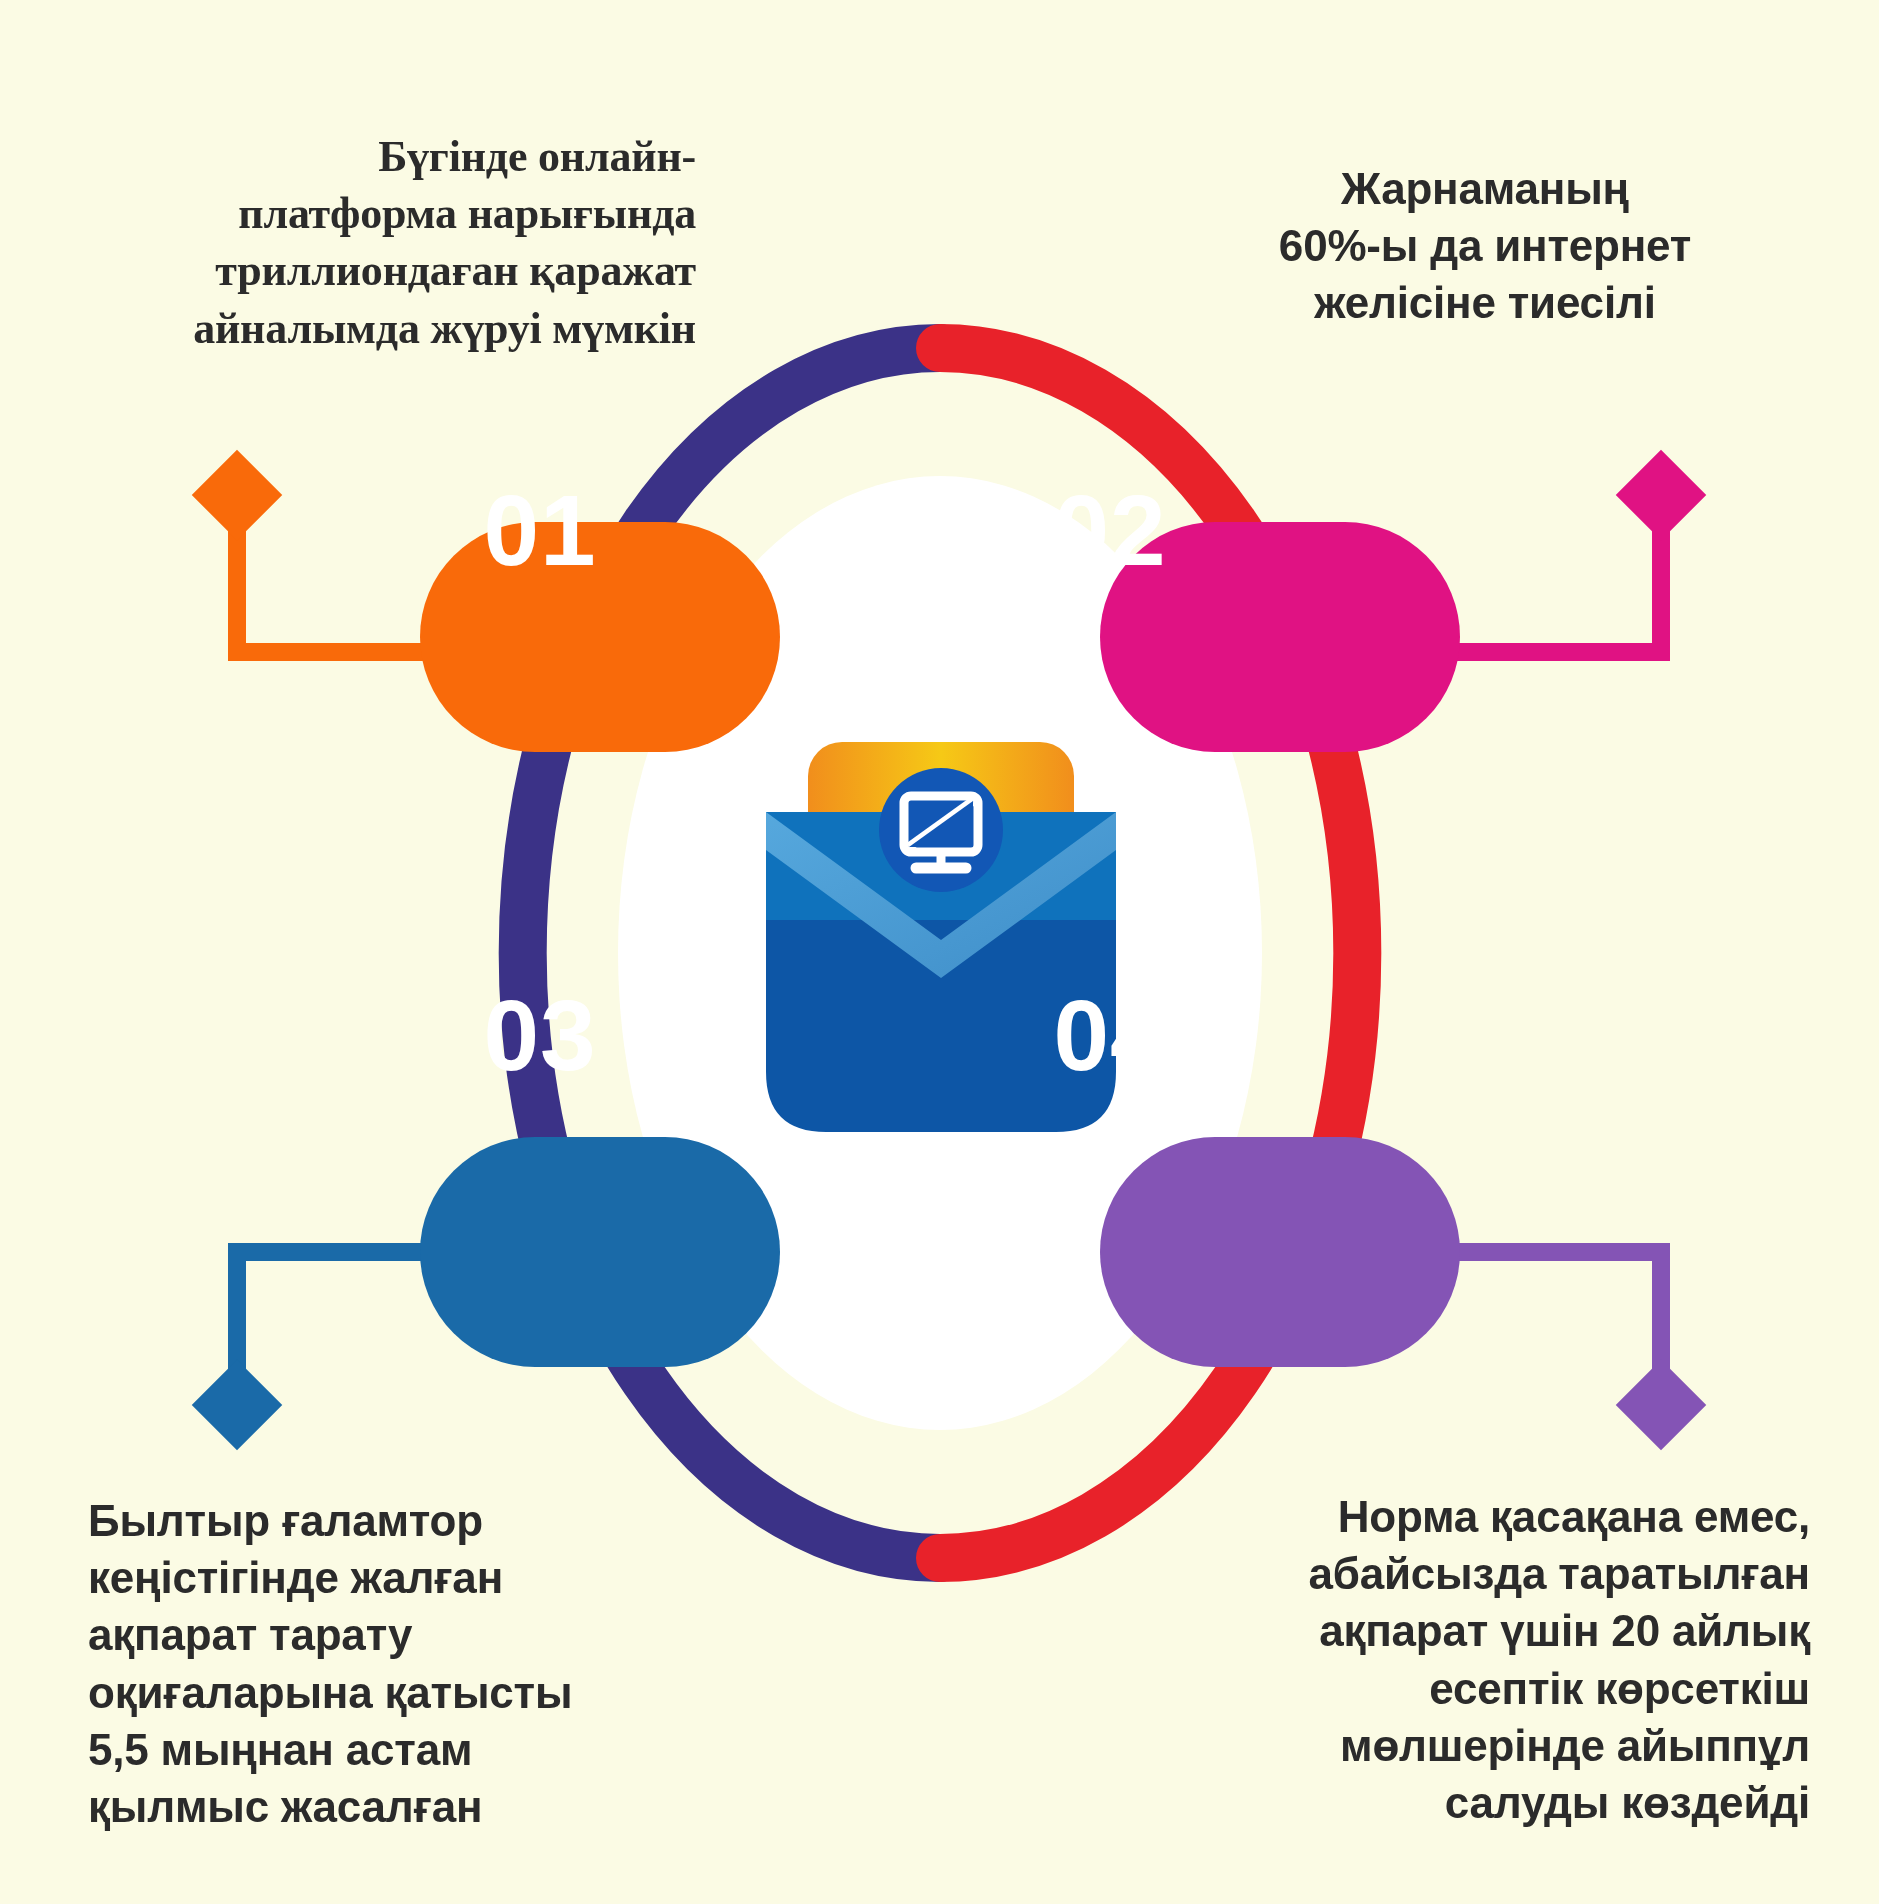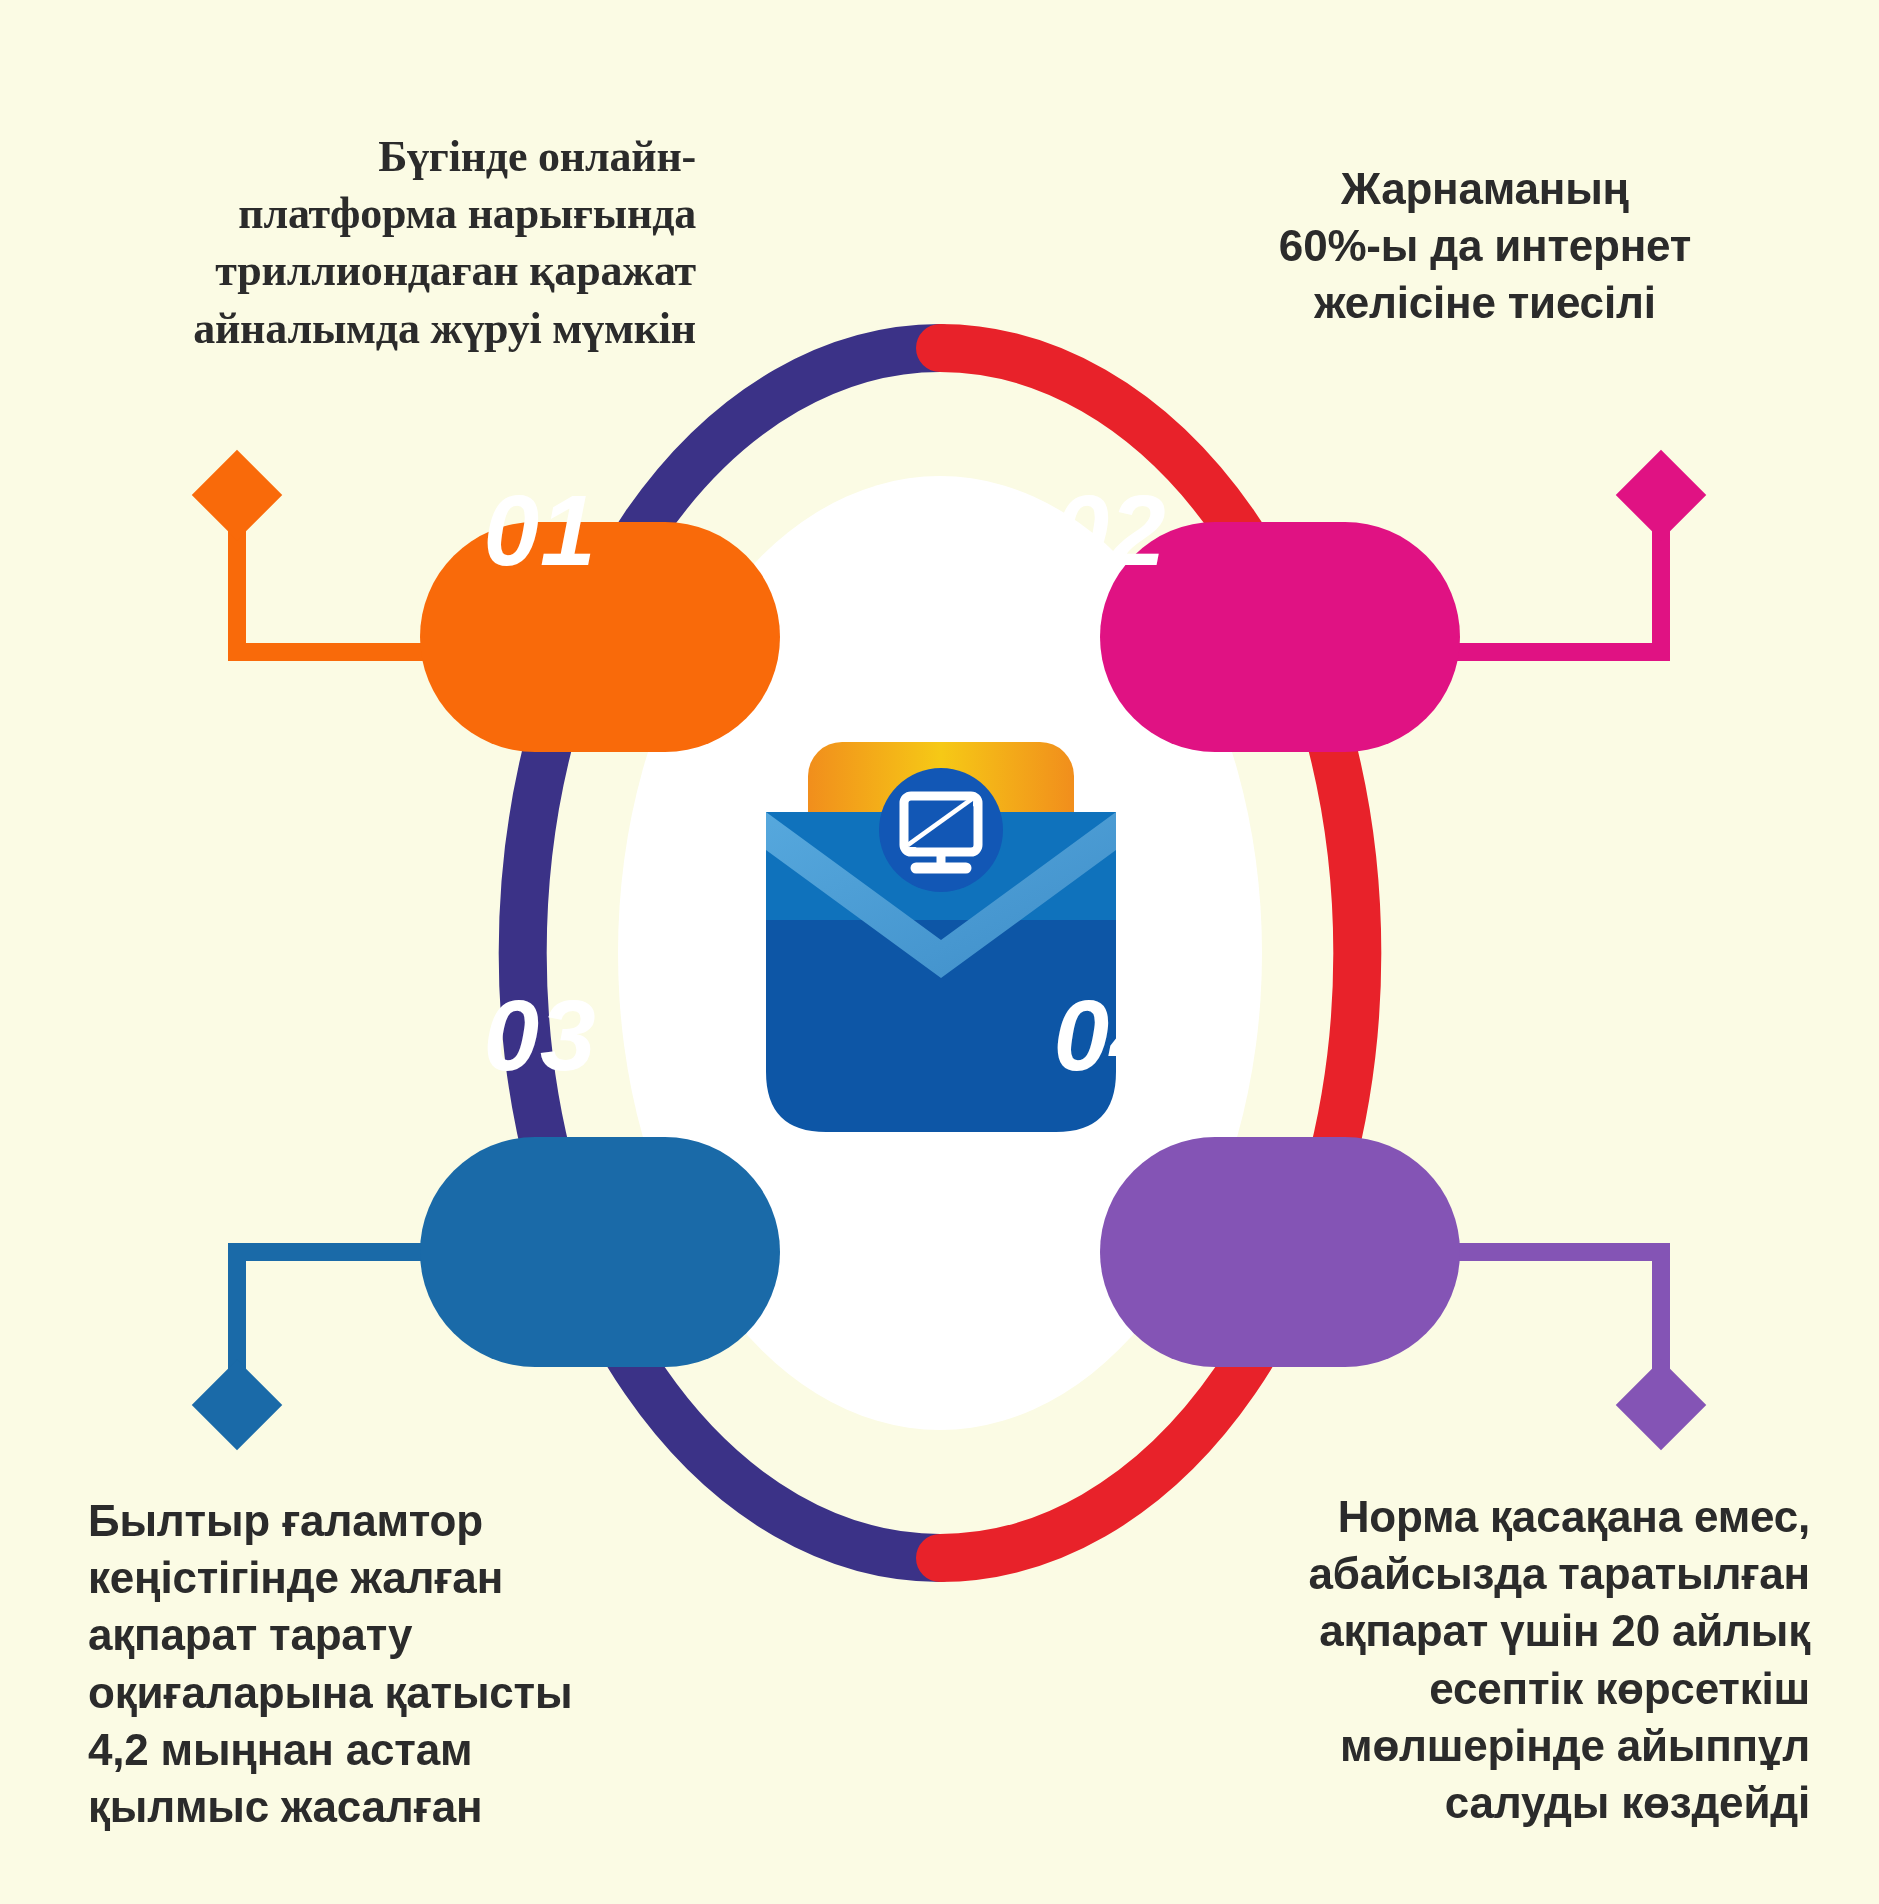--- a/index.html
+++ b/index.html
@@ -50,21 +50,20 @@
   
   .num {
     position: absolute;
     color: #ffffff;
     font-weight: bold;
     font-size: 100px;
     line-height: 1;
     letter-spacing: 1px;
     text-align: center;
     width: 220px;
-    font-style: italic;
   }
   #num-01 { left: 430px;  top: 480px; }
   #num-02 { left: 1000px; top: 480px; }
   #num-03 { left: 430px;  top: 985px; }
   #num-04 { left: 1000px; top: 985px; }
 
   
   #logo {
     position: absolute;
     left: 756px;
@@ -172,21 +171,21 @@
 платформа нарығында
 триллиондаған қаражат
 айналымда жүруі мүмкін</div>
   <div class="caption" id="cap-02">Жарнаманың
 60%-ы да интернет
 желісіне тиесілі</div>
   <div class="caption" id="cap-03">Былтыр ғаламтор
 кеңістігінде жалған
 ақпарат тарату
 оқиғаларына қатысты
-4,2 мыңнан астам
+5,5 мыңнан астам
 қылмыс жасалған</div>
   <div class="caption" id="cap-04">Норма қасақана емес,
 абайсызда таратылған
 ақпарат үшін 20 айлық
 есептік көрсеткіш
 мөлшерінде айыппұл
 салуды көздейді</div>
 
 </div>
 

